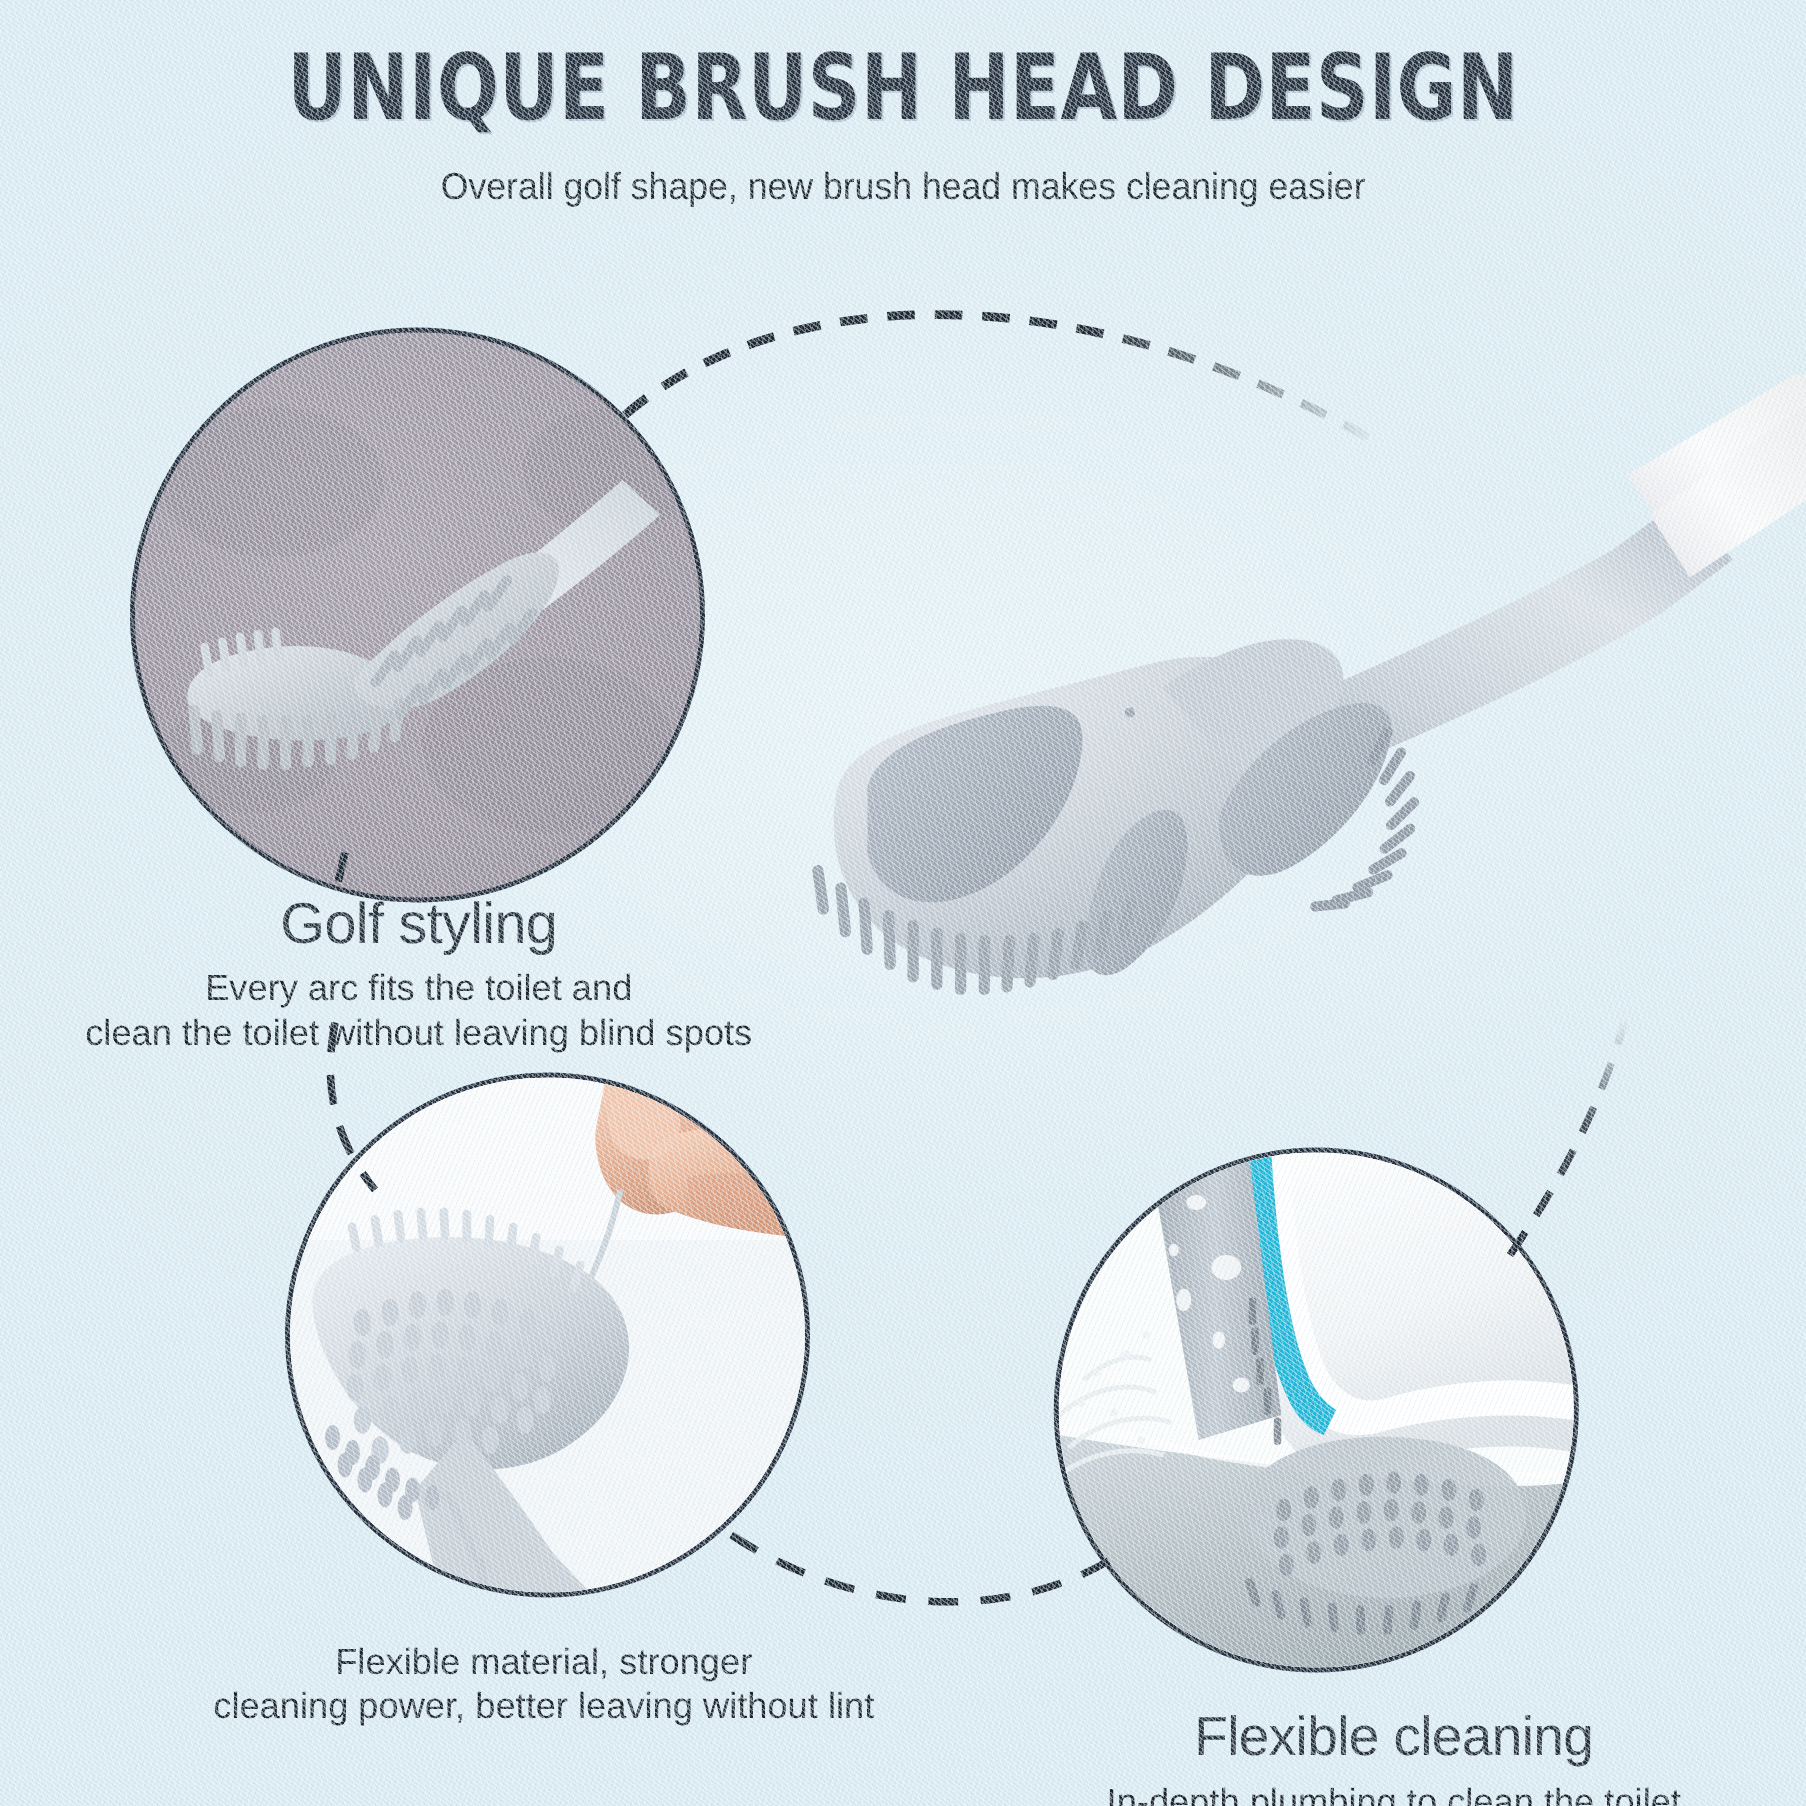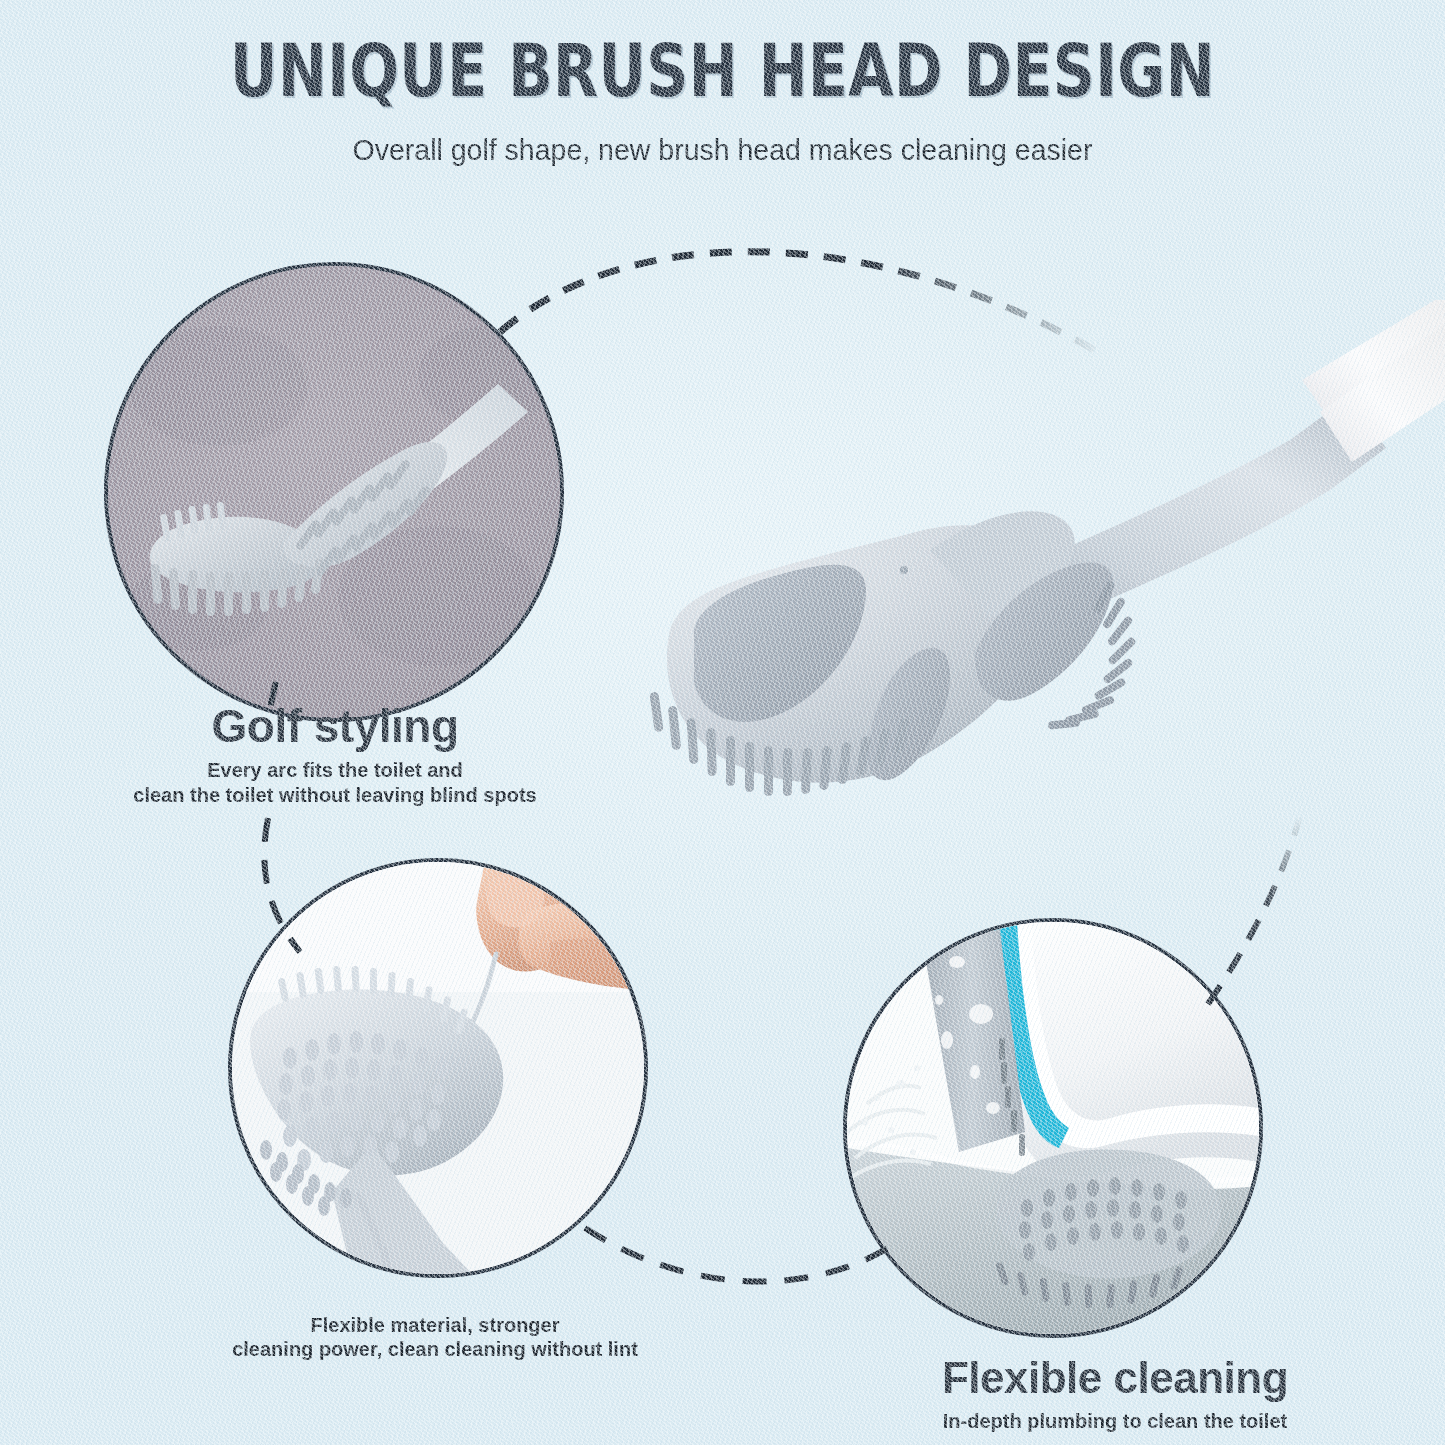--- a/index.html
+++ b/index.html
@@ -57,26 +57,26 @@
   }
   #circle-golf{ left:104px;  top:262px;  width:452px; height:452px; background:#9a93a0;}
   #circle-soft{ left:228px;  top:858px;  width:412px; height:412px; background:#f3f5f7;}
   #circle-eff { left:843px;  top:918px;  width:412px; height:412px; background:#eef1f3;}
 
   .c-inner{position:absolute;inset:0;}
 
   
   .cap{position:absolute;text-align:center;z-index:30;}
   .cap h3{
-    margin:0;font-size:46px;line-height:1.05;font-weight:700;color:#26303c;
+    margin:12px;font-size:46px;line-height:1.05;font-weight:400;color:#26303c;
     letter-spacing:-0.5px;
     font-family:"Liberation Sans", sans-serif;
   }
   .cap p{
-    margin:8px 0 0 0;font-size:20px;line-height:1.22;color:#1b232c;font-weight:700;
+    margin:8px 0 0 0;font-size:29px;line-height:1.22;color:#1b232c;font-weight:400;
     white-space:pre-line;
   }
 
   #cap-golf{left:55px; top:702px; width:560px;}
   #cap-soft{left:165px;top:1305px;width:540px;}
   #cap-eff {left:835px;top:1355px;width:560px;}
   #cap-eff h3{font-size:44px;}
 
   
   #links{position:absolute;inset:0;z-index:25;pointer-events:none;}
@@ -503,21 +503,21 @@
   </div>
 
   <div class="cap" id="cap-golf">
     <h3>Golf styling</h3>
     <p>Every arc fits the toilet and
 clean the toilet without leaving blind spots</p>
   </div>
 
   <div class="cap" id="cap-soft">
     <p>Flexible material, stronger
-cleaning power, clean cleaning without lint</p>
+cleaning power, better leaving without lint</p>
   </div>
 
   <div class="cap" id="cap-eff">
     <h3>Flexible cleaning</h3>
     <p>In-depth plumbing to clean the toilet</p>
   </div>
 
 </div>
 
 </body></html>

